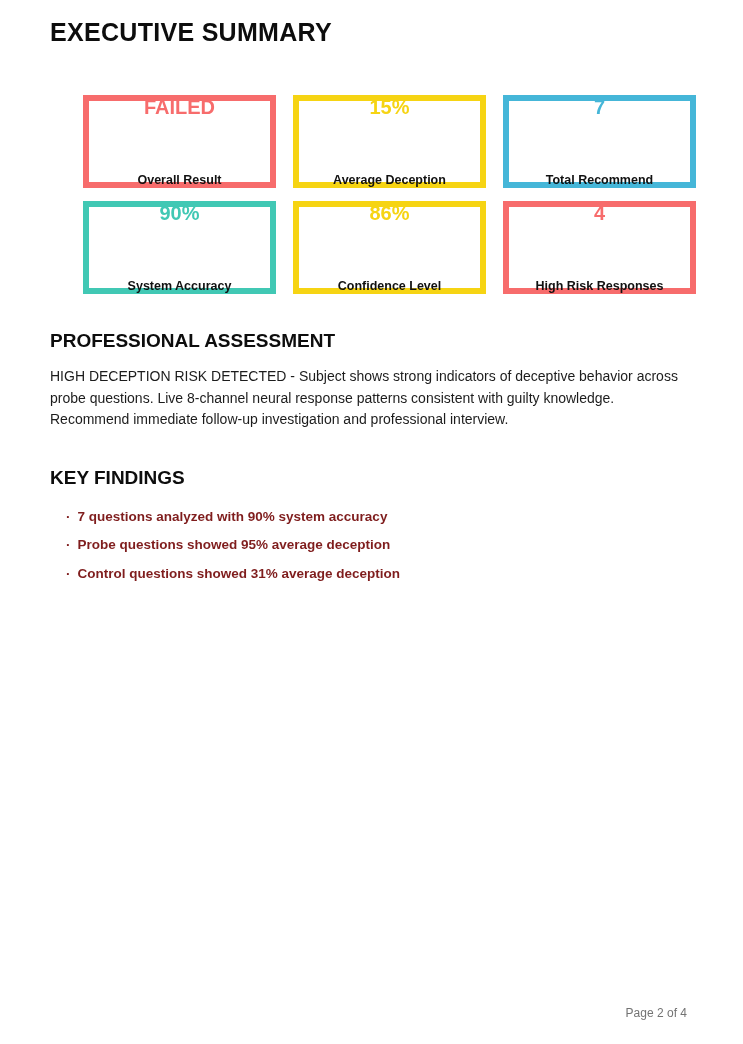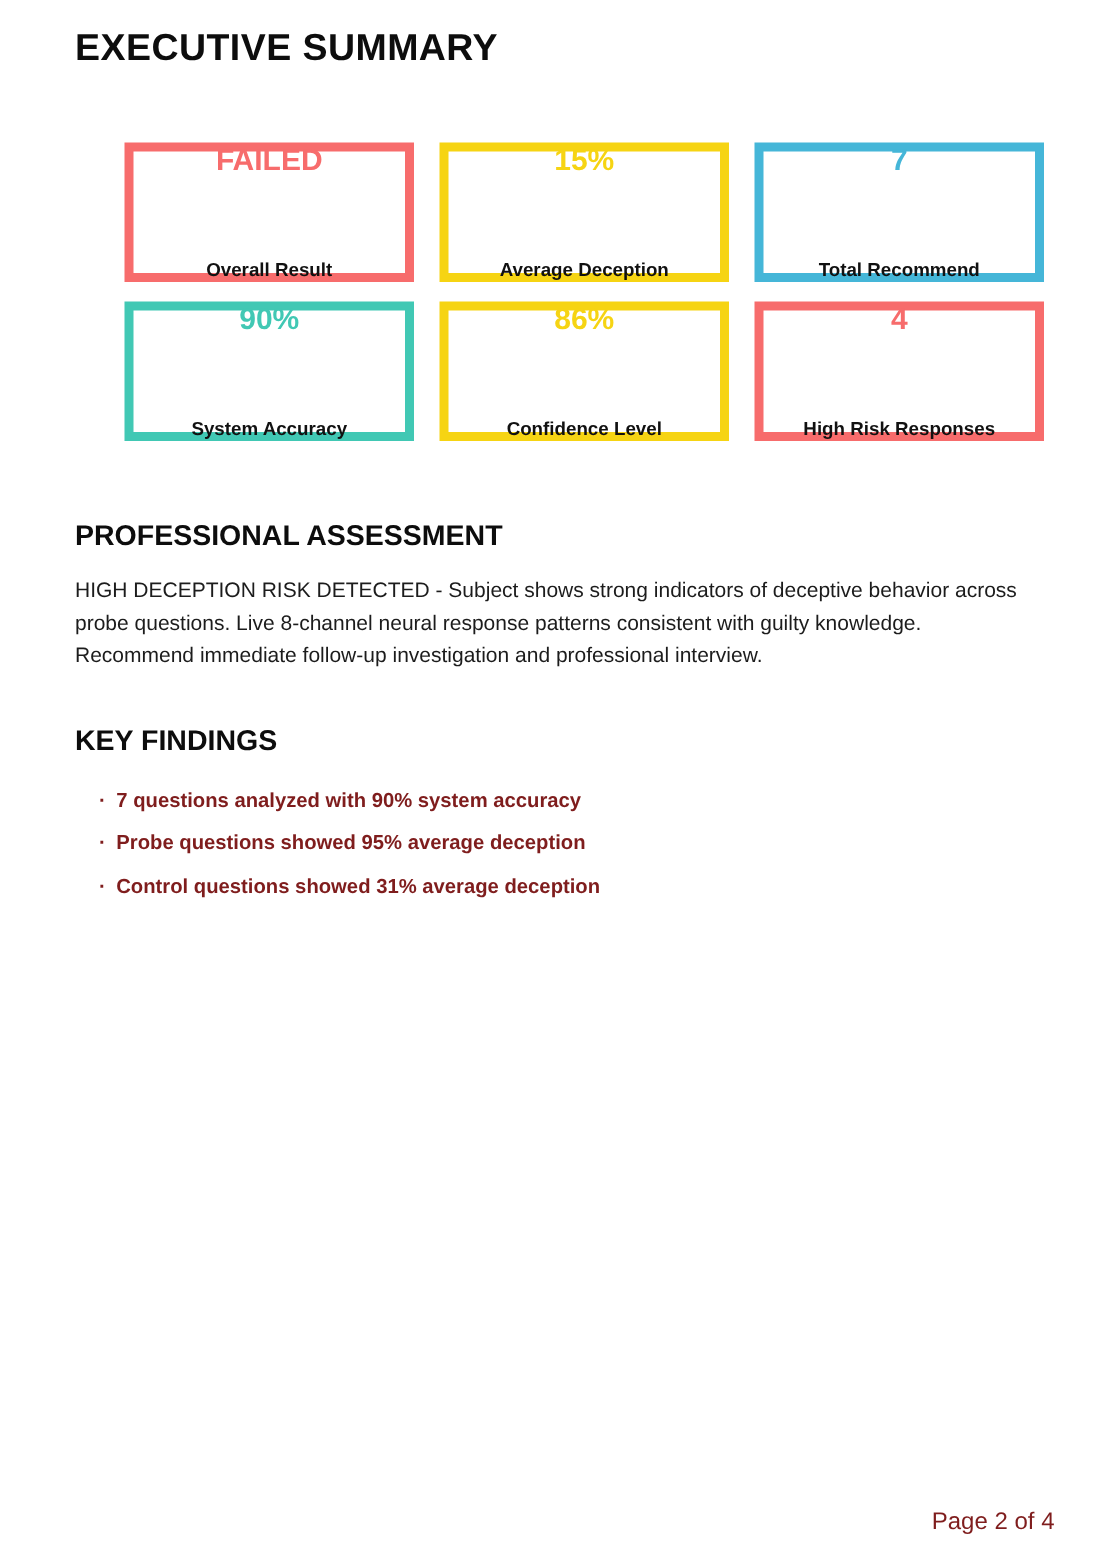--- a/index.html
+++ b/index.html
@@ -50,21 +50,21 @@
     color: #111111;
     line-height: 1;
     margin-top: 48px;
   }
   .section-heading {
     margin: 0 50px;
     font-size: 19px;
     font-weight: bold;
     color: #0d0d0d;
   }
-  .assessment-heading { margin-top: 53px; }
+  .assessment-heading { margin-top: 36px; }
   .assessment-body {
     margin: 14px 50px 0 50px;
     width: 645px;
     font-size: 14px;
     line-height: 21.5px;
     font-weight: normal;
     color: #1c1c1c;
   }
   .findings-heading { margin-top: 36px; }
   .findings-list {
@@ -77,23 +77,23 @@
     margin-bottom: 15px;
     font-size: 13.5px;
     font-weight: bold;
     color: #7f1d1d;
     line-height: 1;
   }
   .bullet-dot { margin-right: 7px; }
   .page-footer {
     position: absolute;
     top: 1006px;
-    right: 40px;
-    font-size: 16px;
-    color: #7f1d1d;
+    right: 56px;
+    font-size: 12px;
+    color: #737373;
   }
 </style>
 </head>
 <body>
 
 <h1 class="page-title">EXECUTIVE SUMMARY</h1>
 
 <div class="cards">
   <div class="card" style="--c: #f76c6c;">
     <div class="card-value">FAILED</div>

